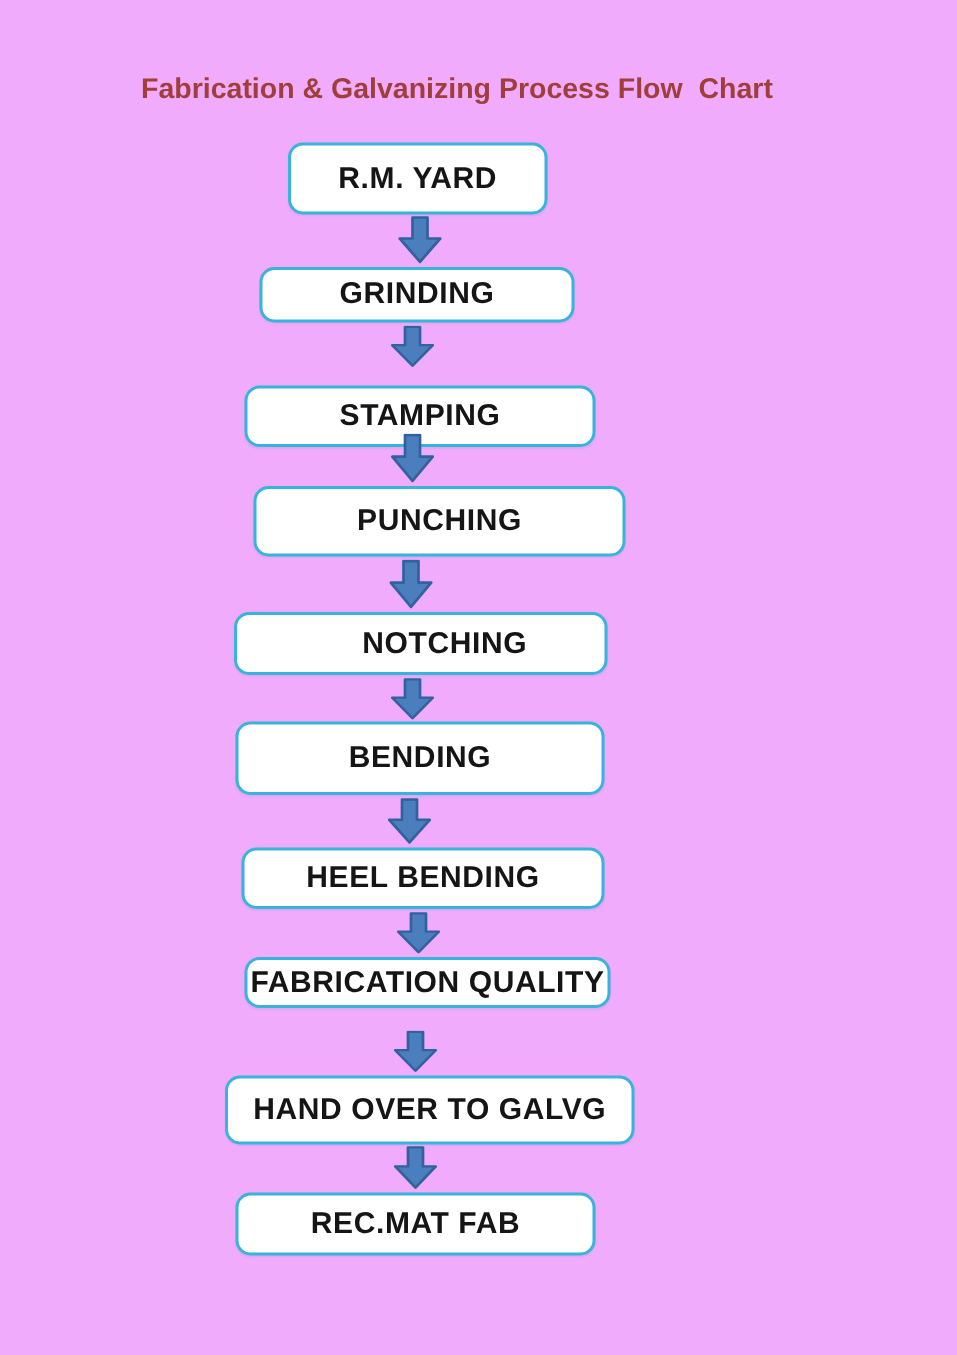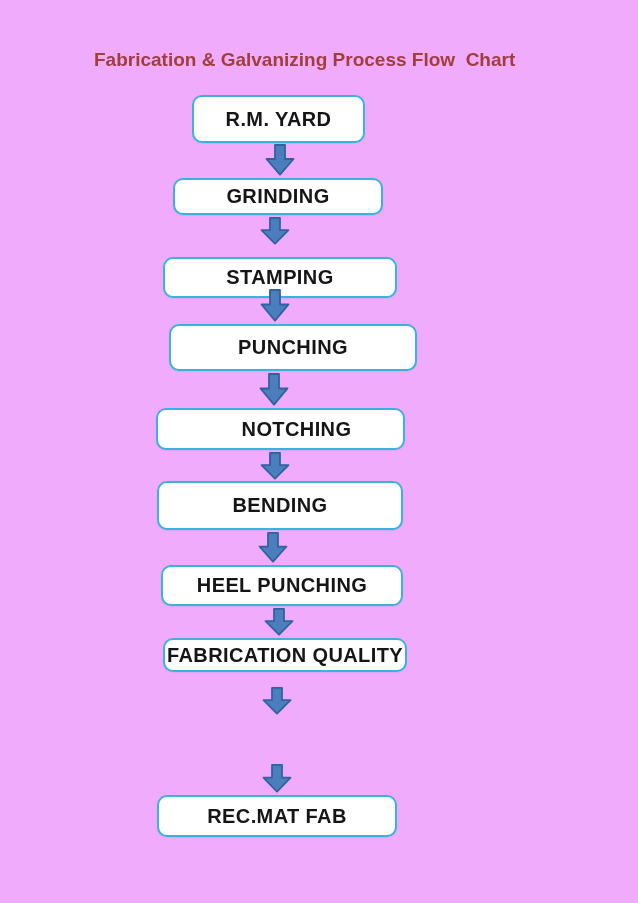--- a/index.html
+++ b/index.html
@@ -106,33 +106,36 @@
   </svg>
 
   <div class="box b5">
     <span class="box-label">BENDING</span>
   </div>
   <svg class="arrow a5" viewBox="0 0 30 32" preserveAspectRatio="none" aria-hidden="true">
     <path d="M10 1 L20 1 L20 15 L28.5 15 L15 30.6 L1.5 15 L10 15 Z"></path>
   </svg>
 
   <div class="box b6">
-    <span class="box-label">HEEL PUNCHING</span>
+    <span class="box-label">HEEL BENDING</span>
   </div>
   <svg class="arrow a6" viewBox="0 0 30 32" preserveAspectRatio="none" aria-hidden="true">
     <path d="M10 1 L20 1 L20 15 L28.5 15 L15 30.6 L1.5 15 L10 15 Z"></path>
   </svg>
 
   <div class="box b7">
     <span class="box-label">FABRICATION QUALITY</span>
   </div>
   <svg class="arrow a7" viewBox="0 0 30 32" preserveAspectRatio="none" aria-hidden="true">
     <path d="M10 1 L20 1 L20 15 L28.5 15 L15 30.6 L1.5 15 L10 15 Z"></path>
   </svg>
 
+  <div class="box b8">
+    <span class="box-label">HAND OVER TO GALVG</span>
+  </div>
   <svg class="arrow a8" viewBox="0 0 30 32" preserveAspectRatio="none" aria-hidden="true">
     <path d="M10 1 L20 1 L20 15 L28.5 15 L15 30.6 L1.5 15 L10 15 Z"></path>
   </svg>
 
   <div class="box b9">
     <span class="box-label">REC.MAT FAB</span>
   </div>
 
 </div>
 

